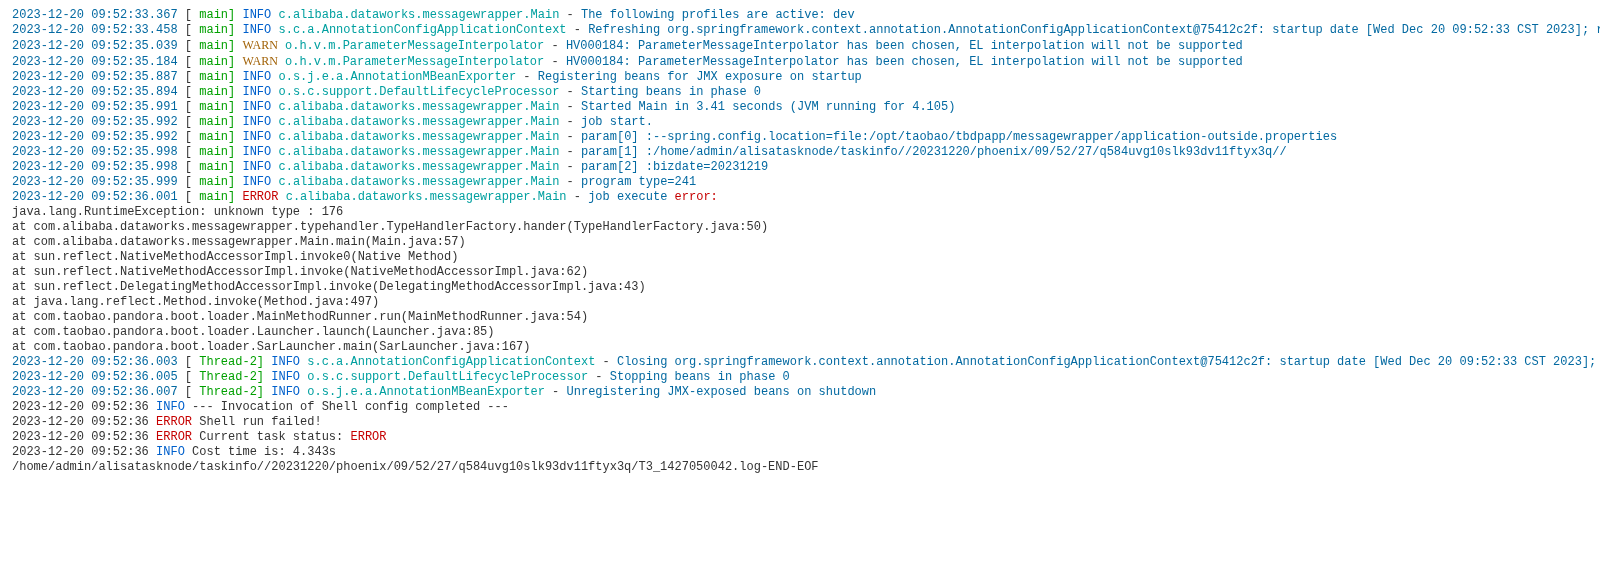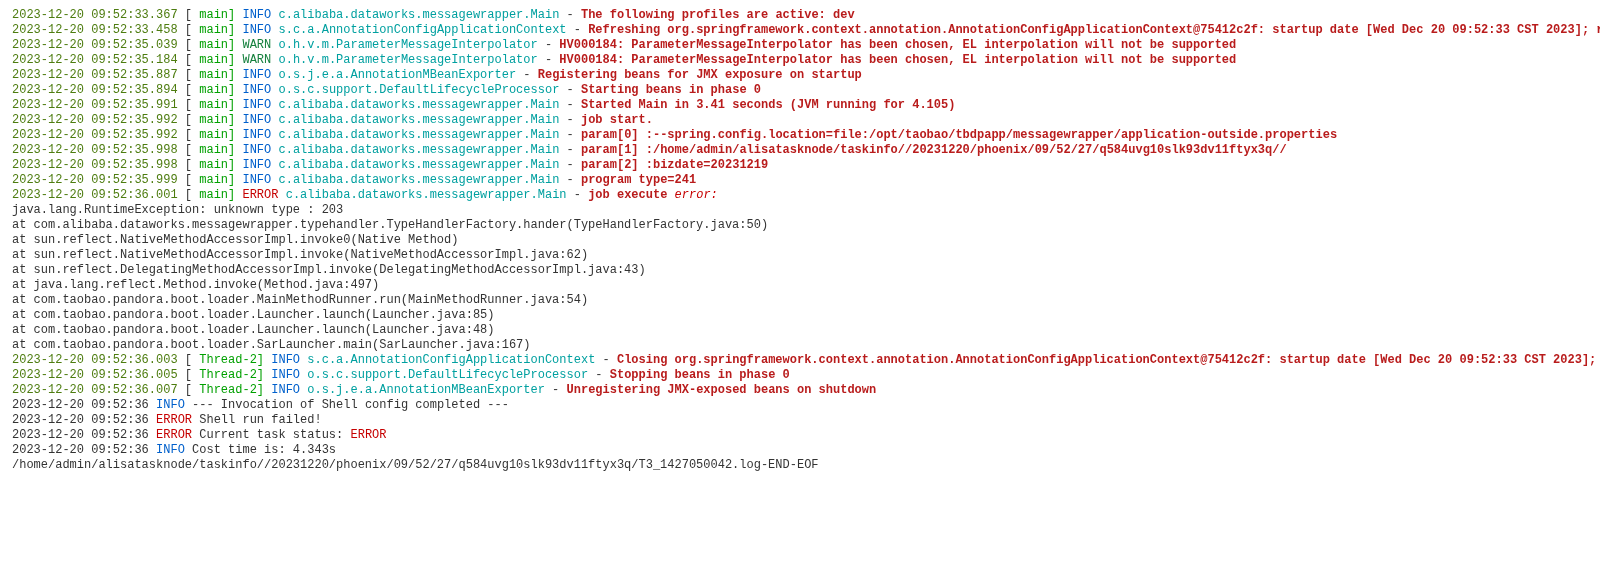--- a/index.html
+++ b/index.html
@@ -5,58 +5,58 @@
   html, body {
     margin: 0;
     padding: 4px 6px;
     background: #ffffff;
     font-family: Consolas, "Courier New", monospace;
     font-size: 12px;
     line-height: 15px;
     color: #333;
     white-space: nowrap;
   }
-  .ts   { color: #4d7c0f; }
+  .ts   { color: #0369a1; }
   .br   { color: #333; }
   .thr  { color: #00a000; text-align: right; }
   .lvl-info  { color: #0060cc; text-align: center; }
-  .lvl-warn  { color: #15803d; }
+  .lvl-warn  { color: #a16207; font-family: Liberation Serif, serif; }
   .lvl-error { color: #c60000; }
   .logger { color: #00a0a0; }
-  .msg  { color: #b91c1c; font-weight: bold; }
-  .msg-err { color: #c60000; font-style: italic; }
+  .msg  { color: #0369a1; }
+  .msg-err { color: #c60000; }
   .plain { color: #333; }
   .plain-err { color: #c60000; }
 </style>
 </head>
 <body>
 
 <div id="log-output">
     <div><span class="ts">2023-12-20 09:52:33.367</span><span class="plain">   </span><span class="br">[</span><span class="plain">           </span><span class="thr">main]</span><span class="plain"> </span><span class="lvl-info">INFO</span><span class="plain">  </span><span class="logger">c.alibaba.dataworks.messagewrapper.Main</span><span class="plain">   - </span><span class="msg">The following profiles are active: dev</span></div>
     <div><span class="ts">2023-12-20 09:52:33.458</span><span class="plain">   </span><span class="br">[</span><span class="plain">           </span><span class="thr">main]</span><span class="plain"> </span><span class="lvl-info">INFO</span><span class="plain">  </span><span class="logger">s.c.a.AnnotationConfigApplicationContext</span><span class="plain"> - </span><span class="msg">Refreshing org.springframework.context.annotation.AnnotationConfigApplicationContext@75412c2f: startup date [Wed Dec 20 09:52:33 CST 2023]; root of context hierarchy</span></div>
     <div><span class="ts">2023-12-20 09:52:35.039</span><span class="plain">   </span><span class="br">[</span><span class="plain">           </span><span class="thr">main]</span><span class="plain"> </span><span class="lvl-warn">WARN</span><span class="plain">  </span><span class="logger">o.h.v.m.ParameterMessageInterpolator</span><span class="plain">     - </span><span class="msg">HV000184: ParameterMessageInterpolator has been chosen, EL interpolation will not be supported</span></div>
     <div><span class="ts">2023-12-20 09:52:35.184</span><span class="plain">   </span><span class="br">[</span><span class="plain">           </span><span class="thr">main]</span><span class="plain"> </span><span class="lvl-warn">WARN</span><span class="plain">  </span><span class="logger">o.h.v.m.ParameterMessageInterpolator</span><span class="plain">     - </span><span class="msg">HV000184: ParameterMessageInterpolator has been chosen, EL interpolation will not be supported</span></div>
     <div><span class="ts">2023-12-20 09:52:35.887</span><span class="plain">   </span><span class="br">[</span><span class="plain">           </span><span class="thr">main]</span><span class="plain"> </span><span class="lvl-info">INFO</span><span class="plain">  </span><span class="logger">o.s.j.e.a.AnnotationMBeanExporter</span><span class="plain">         - </span><span class="msg">Registering beans for JMX exposure on startup</span></div>
     <div><span class="ts">2023-12-20 09:52:35.894</span><span class="plain">   </span><span class="br">[</span><span class="plain">           </span><span class="thr">main]</span><span class="plain"> </span><span class="lvl-info">INFO</span><span class="plain">  </span><span class="logger">o.s.c.support.DefaultLifecycleProcessor</span><span class="plain">  - </span><span class="msg">Starting beans in phase 0</span></div>
     <div><span class="ts">2023-12-20 09:52:35.991</span><span class="plain">   </span><span class="br">[</span><span class="plain">           </span><span class="thr">main]</span><span class="plain"> </span><span class="lvl-info">INFO</span><span class="plain">  </span><span class="logger">c.alibaba.dataworks.messagewrapper.Main</span><span class="plain">   - </span><span class="msg">Started Main in 3.41 seconds (JVM running for 4.105)</span></div>
     <div><span class="ts">2023-12-20 09:52:35.992</span><span class="plain">   </span><span class="br">[</span><span class="plain">           </span><span class="thr">main]</span><span class="plain"> </span><span class="lvl-info">INFO</span><span class="plain">  </span><span class="logger">c.alibaba.dataworks.messagewrapper.Main</span><span class="plain">   - </span><span class="msg">job start.</span></div>
     <div><span class="ts">2023-12-20 09:52:35.992</span><span class="plain">   </span><span class="br">[</span><span class="plain">           </span><span class="thr">main]</span><span class="plain"> </span><span class="lvl-info">INFO</span><span class="plain">  </span><span class="logger">c.alibaba.dataworks.messagewrapper.Main</span><span class="plain">   - </span><span class="msg">param[0] :--spring.config.location=file:/opt/taobao/tbdpapp/messagewrapper/application-outside.properties</span></div>
     <div><span class="ts">2023-12-20 09:52:35.998</span><span class="plain">   </span><span class="br">[</span><span class="plain">           </span><span class="thr">main]</span><span class="plain"> </span><span class="lvl-info">INFO</span><span class="plain">  </span><span class="logger">c.alibaba.dataworks.messagewrapper.Main</span><span class="plain">   - </span><span class="msg">param[1] :/home/admin/alisatasknode/taskinfo//20231220/phoenix/09/52/27/q584uvg10slk93dv11ftyx3q//</span></div>
     <div><span class="ts">2023-12-20 09:52:35.998</span><span class="plain">   </span><span class="br">[</span><span class="plain">           </span><span class="thr">main]</span><span class="plain"> </span><span class="lvl-info">INFO</span><span class="plain">  </span><span class="logger">c.alibaba.dataworks.messagewrapper.Main</span><span class="plain">   - </span><span class="msg">param[2] :bizdate=20231219</span></div>
     <div><span class="ts">2023-12-20 09:52:35.999</span><span class="plain">   </span><span class="br">[</span><span class="plain">           </span><span class="thr">main]</span><span class="plain"> </span><span class="lvl-info">INFO</span><span class="plain">  </span><span class="logger">c.alibaba.dataworks.messagewrapper.Main</span><span class="plain">   - </span><span class="msg">program type=241</span></div>
     <div><span class="ts">2023-12-20 09:52:36.001</span><span class="plain">   </span><span class="br">[</span><span class="plain">           </span><span class="thr">main]</span><span class="plain"> </span><span class="lvl-error">ERROR</span><span class="plain"> </span><span class="logger">c.alibaba.dataworks.messagewrapper.Main</span><span class="plain">   - </span><span class="msg">job execute </span><span class="msg-err">error:</span></div>
-    <div><span class="plain">java.lang.RuntimeException: unknown type : 203</span></div>
+    <div><span class="plain">java.lang.RuntimeException: unknown type : 176</span></div>
     <div><span class="plain">        at com.alibaba.dataworks.messagewrapper.typehandler.TypeHandlerFactory.hander(TypeHandlerFactory.java:50)</span></div>
+    <div><span class="plain">        at com.alibaba.dataworks.messagewrapper.Main.main(Main.java:57)</span></div>
     <div><span class="plain">        at sun.reflect.NativeMethodAccessorImpl.invoke0(Native Method)</span></div>
     <div><span class="plain">        at sun.reflect.NativeMethodAccessorImpl.invoke(NativeMethodAccessorImpl.java:62)</span></div>
     <div><span class="plain">        at sun.reflect.DelegatingMethodAccessorImpl.invoke(DelegatingMethodAccessorImpl.java:43)</span></div>
     <div><span class="plain">        at java.lang.reflect.Method.invoke(Method.java:497)</span></div>
     <div><span class="plain">        at com.taobao.pandora.boot.loader.MainMethodRunner.run(MainMethodRunner.java:54)</span></div>
     <div><span class="plain">        at com.taobao.pandora.boot.loader.Launcher.launch(Launcher.java:85)</span></div>
-    <div><span class="plain">        at com.taobao.pandora.boot.loader.Launcher.launch(Launcher.java:48)</span></div>
     <div><span class="plain">        at com.taobao.pandora.boot.loader.SarLauncher.main(SarLauncher.java:167)</span></div>
     <div><span class="ts">2023-12-20 09:52:36.003</span><span class="plain">   </span><span class="br">[</span><span class="plain">       </span><span class="thr">Thread-2]</span><span class="plain"> </span><span class="lvl-info">INFO</span><span class="plain">  </span><span class="logger">s.c.a.AnnotationConfigApplicationContext</span><span class="plain"> - </span><span class="msg">Closing org.springframework.context.annotation.AnnotationConfigApplicationContext@75412c2f: startup date [Wed Dec 20 09:52:33 CST 2023]; root of context hierarchy</span></div>
     <div><span class="ts">2023-12-20 09:52:36.005</span><span class="plain">   </span><span class="br">[</span><span class="plain">       </span><span class="thr">Thread-2]</span><span class="plain"> </span><span class="lvl-info">INFO</span><span class="plain">  </span><span class="logger">o.s.c.support.DefaultLifecycleProcessor</span><span class="plain">  - </span><span class="msg">Stopping beans in phase 0</span></div>
     <div><span class="ts">2023-12-20 09:52:36.007</span><span class="plain">   </span><span class="br">[</span><span class="plain">       </span><span class="thr">Thread-2]</span><span class="plain"> </span><span class="lvl-info">INFO</span><span class="plain">  </span><span class="logger">o.s.j.e.a.AnnotationMBeanExporter</span><span class="plain">         - </span><span class="msg">Unregistering JMX-exposed beans on shutdown</span></div>
     <div><span class="plain">2023-12-20 09:52:36 </span><span class="lvl-info">INFO</span><span class="plain"> </span><span class="plain">--- Invocation of Shell config completed ---</span></div>
     <div><span class="plain">2023-12-20 09:52:36 </span><span class="lvl-error">ERROR</span><span class="plain"> </span><span class="plain">Shell run failed!</span></div>
     <div><span class="plain">2023-12-20 09:52:36 </span><span class="lvl-error">ERROR</span><span class="plain"> </span><span class="plain">Current task status: </span><span class="plain-err">ERROR</span></div>
     <div><span class="plain">2023-12-20 09:52:36 </span><span class="lvl-info">INFO</span><span class="plain"> </span><span class="plain">Cost time is: 4.343s</span></div>
     <div><span class="plain">/home/admin/alisatasknode/taskinfo//20231220/phoenix/09/52/27/q584uvg10slk93dv11ftyx3q/T3_1427050042.log-END-EOF</span></div>
   </div>

